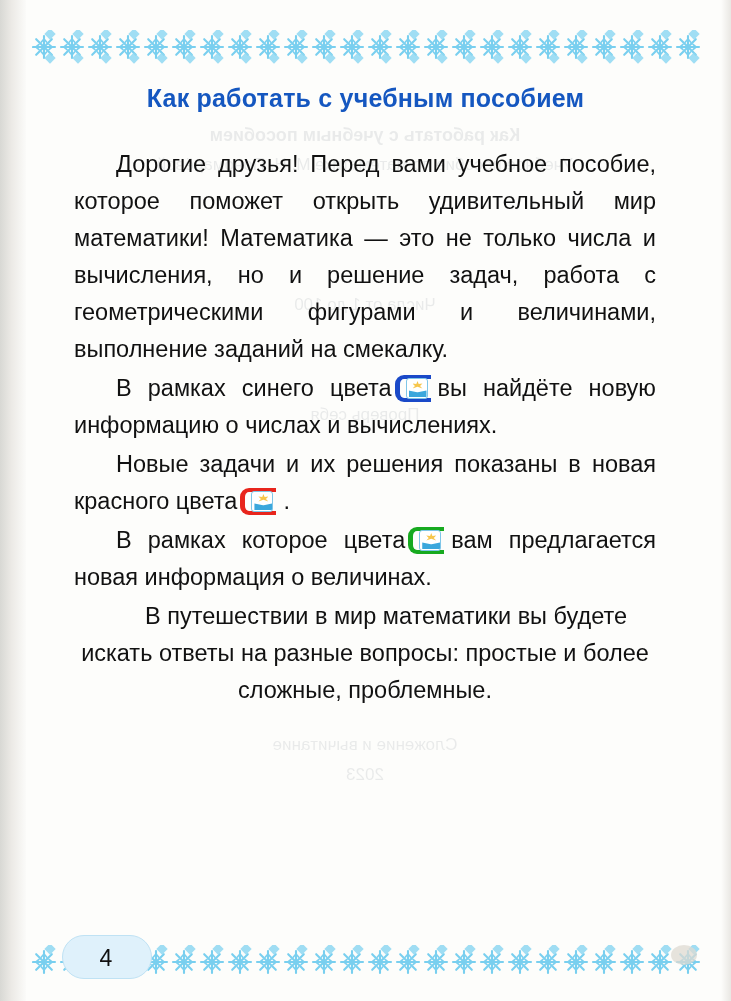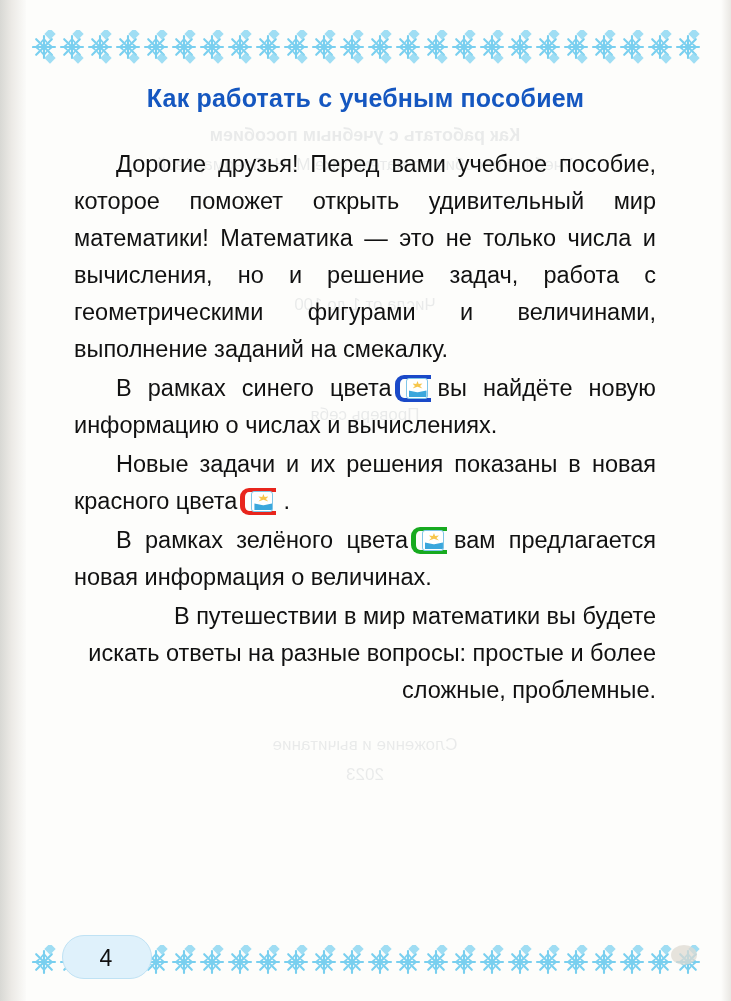--- a/index.html
+++ b/index.html
@@ -84,21 +84,21 @@
     line-height: 37px;
   }
 
   p.para {
     margin: 0 0 2px 0;
     text-align: justify;
     text-justify: inter-word;
     text-indent: 42px;
   }
   p.para:last-child {
-    text-align: right;
+    text-align: center;
   }
 
   
   .badge {
     display: inline-block;
     position: relative;
     width: 40px;
     height: 27px;
     vertical-align: -6px;
     margin: 0 3px;
@@ -337,21 +337,21 @@
             <span class="rays"></span>
             <span class="book"></span>
           </span></span><span>вы найдёте новую информацию о числах и вычислениях.</span></p>
 
     <p class="para"><span>Новые задачи и их решения показаны в новая красного цвета</span><span class="badge red"><span class="frame"></span><span class="chip">
             <span class="rays"></span>
             <span class="book"></span>
           </span></span><span>.</span></p>
 
 
-    <p class="para"><span>В рамках зелёного цвета</span><span class="badge green"><span class="frame"></span><span class="chip">
+    <p class="para"><span>В рамках которое цвета</span><span class="badge green"><span class="frame"></span><span class="chip">
             <span class="rays"></span>
             <span class="book"></span>
           </span></span><span>вам предлагается новая информация о величинах.</span></p>
 
     <p class="para">В путешествии в мир математики вы будете искать ответы на разные вопросы: простые и более сложные, проблемные.</p>
   </div>
 
   <div class="ornament-bottom">
     <svg width="672" height="34" viewBox="0 0 672 34" xmlns="http://www.w3.org/2000/svg" aria-hidden="true">
       <defs>

